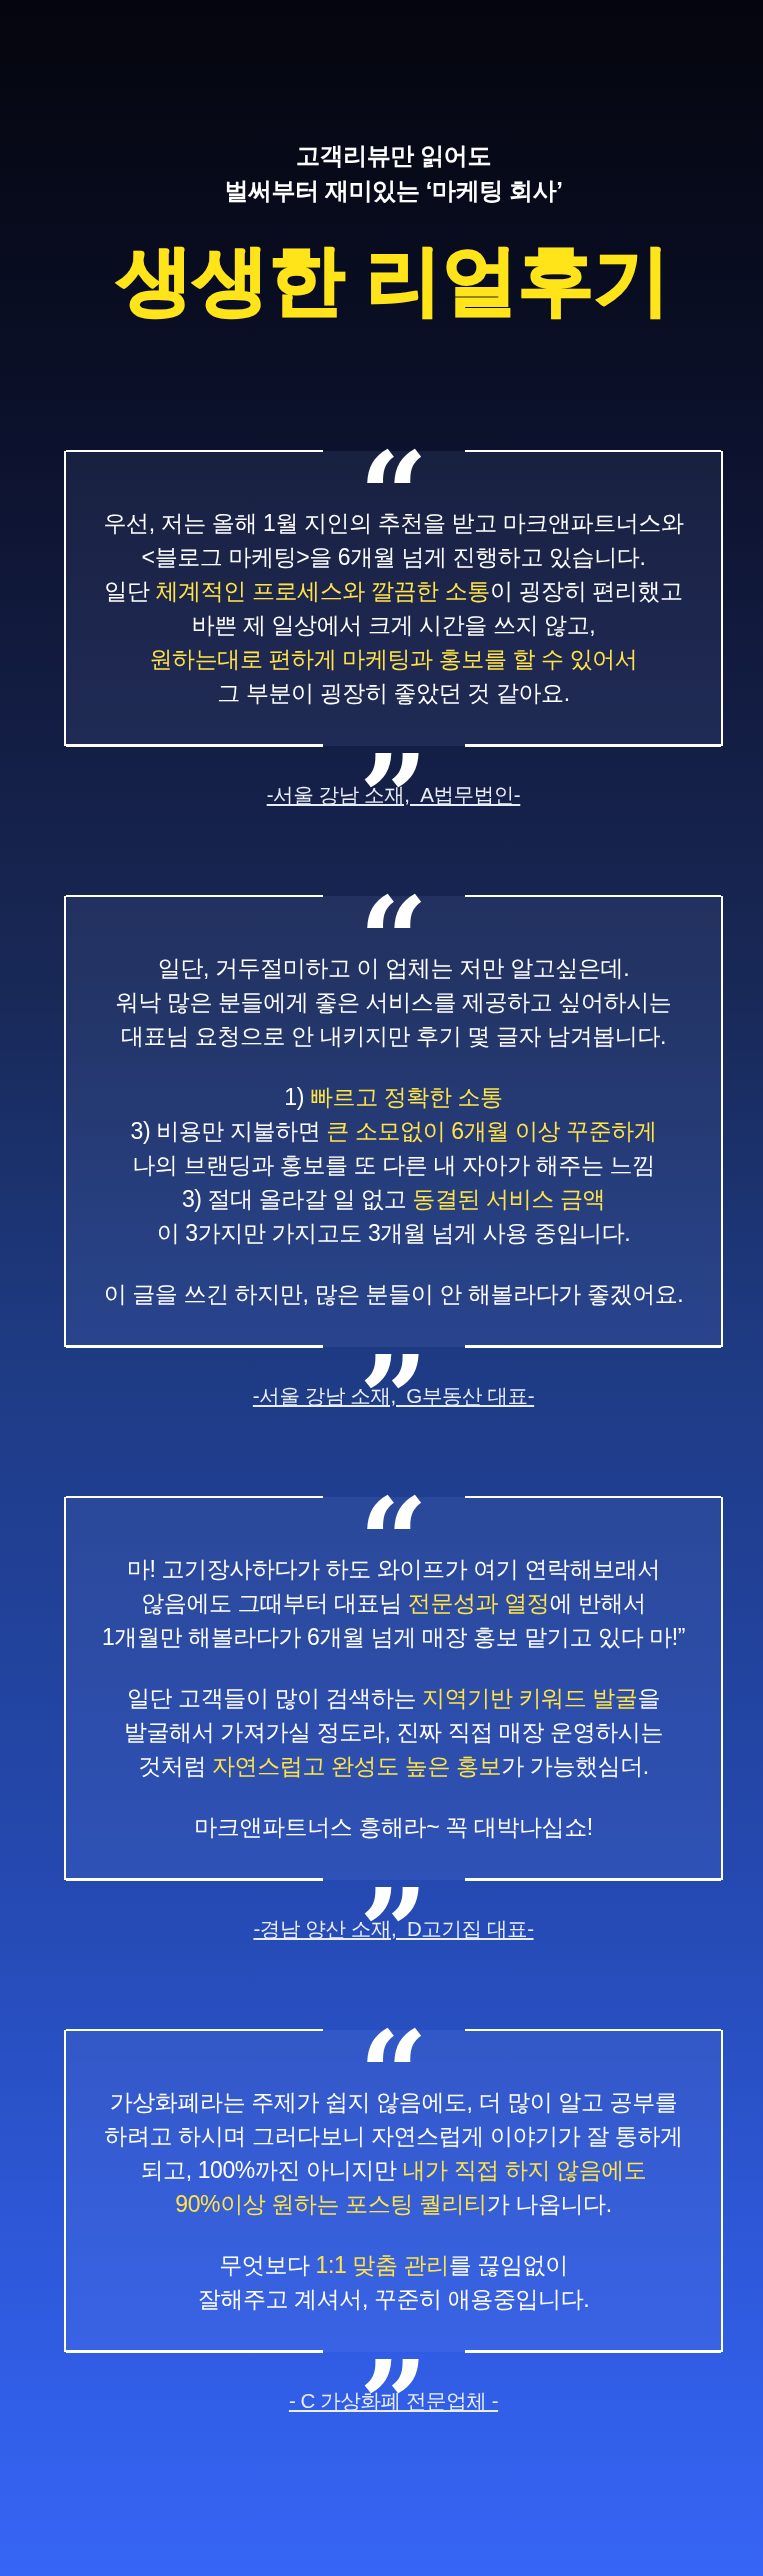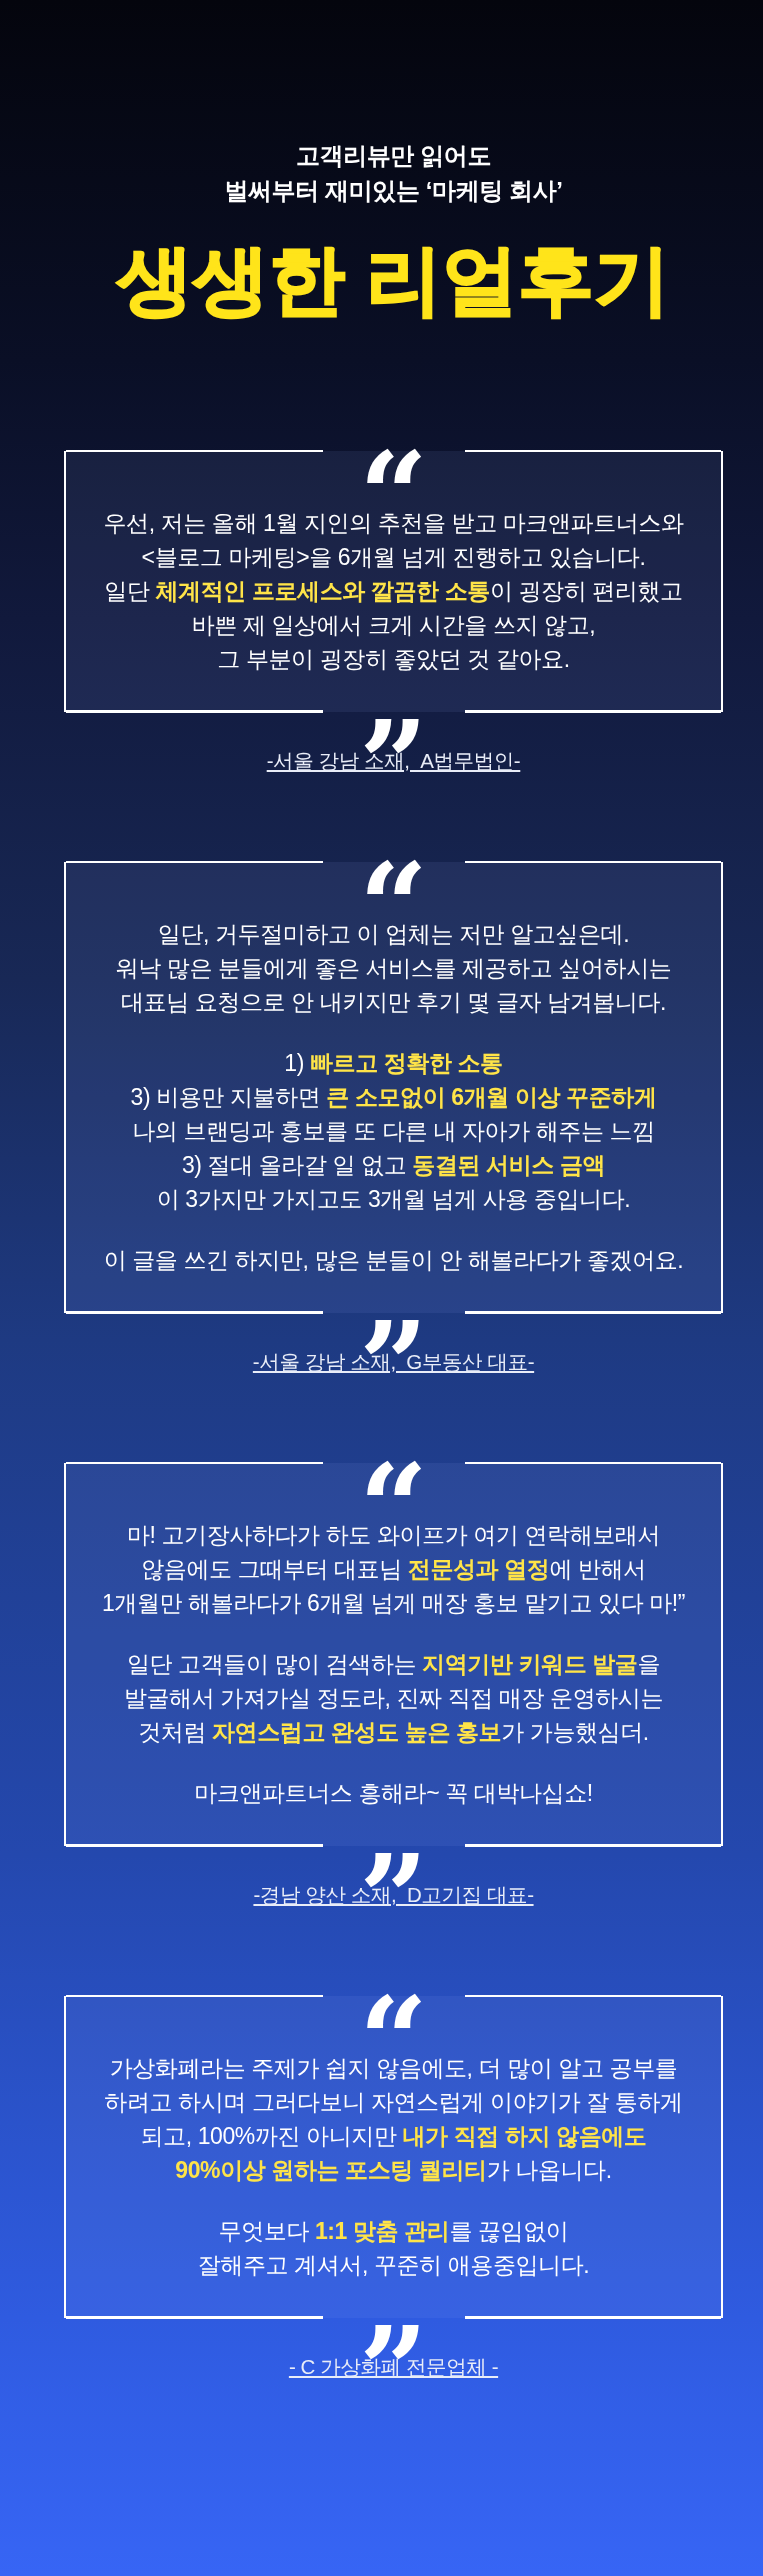--- a/index.html
+++ b/index.html
@@ -57,21 +57,21 @@
   }
   .q-top { top:-14.2px; transform:translateX(-50%); }
   .q-bot { top:calc(100% - 6.2px); transform:translateX(-50%); }
   .card-body {
     text-align:center;
     color:#ffffff;
     font-size:23px; line-height:34px;
     letter-spacing:-0.4px;
   }
   .line { margin:0; }
-  .line .hl { color:var(--hl-yellow); font-weight:700; }
+  .line .hl { color:var(--hl-yellow); font-weight:400; }
   .line-gap { height:27px; }
   .attribution {
     margin-top:36px;
     text-align:center;
     color:#e9edf8;
     font-size:20.5px; line-height:25px;
     white-space:pre-wrap;
     letter-spacing:-0.4px;
     text-decoration:underline;
   }
@@ -90,20 +90,21 @@
           <span class="hline tr"></span>
           <span class="hline bl"></span>
           <span class="hline br"></span>
           <span class="q q-top">“</span>
           <span class="q q-bot">”</span>
           <div class="card-body">
             <p class="line"><span class="txt">우선, 저는 올해 1월 지인의 추천을 받고 마크앤파트너스와</span></p>
             <p class="line"><span class="txt">&lt;블로그 마케팅&gt;을 6개월 넘게 진행하고 있습니다.</span></p>
             <p class="line"><span class="txt">일단 </span><span class="hl">체계적인 프로세스와 깔끔한 소통</span><span class="txt">이 굉장히 편리했고</span></p>
             <p class="line"><span class="txt">바쁜 제 일상에서 크게 시간을 쓰지 않고,</span></p>
+            <p class="line"><span class="hl">원하는대로 편하게 마케팅과 홍보를 할 수 있어서</span></p>
             <p class="line"><span class="txt">그 부분이 굉장히 좋았던 것 같아요.</span></p>
           </div>
         </div>
         <div class="attribution">-서울 강남 소재,  A법무법인-</div>
       </section>
       <section class="card-block">
         <div class="card">
           <span class="hline tl"></span>
           <span class="hline tr"></span>
           <span class="hline bl"></span>

